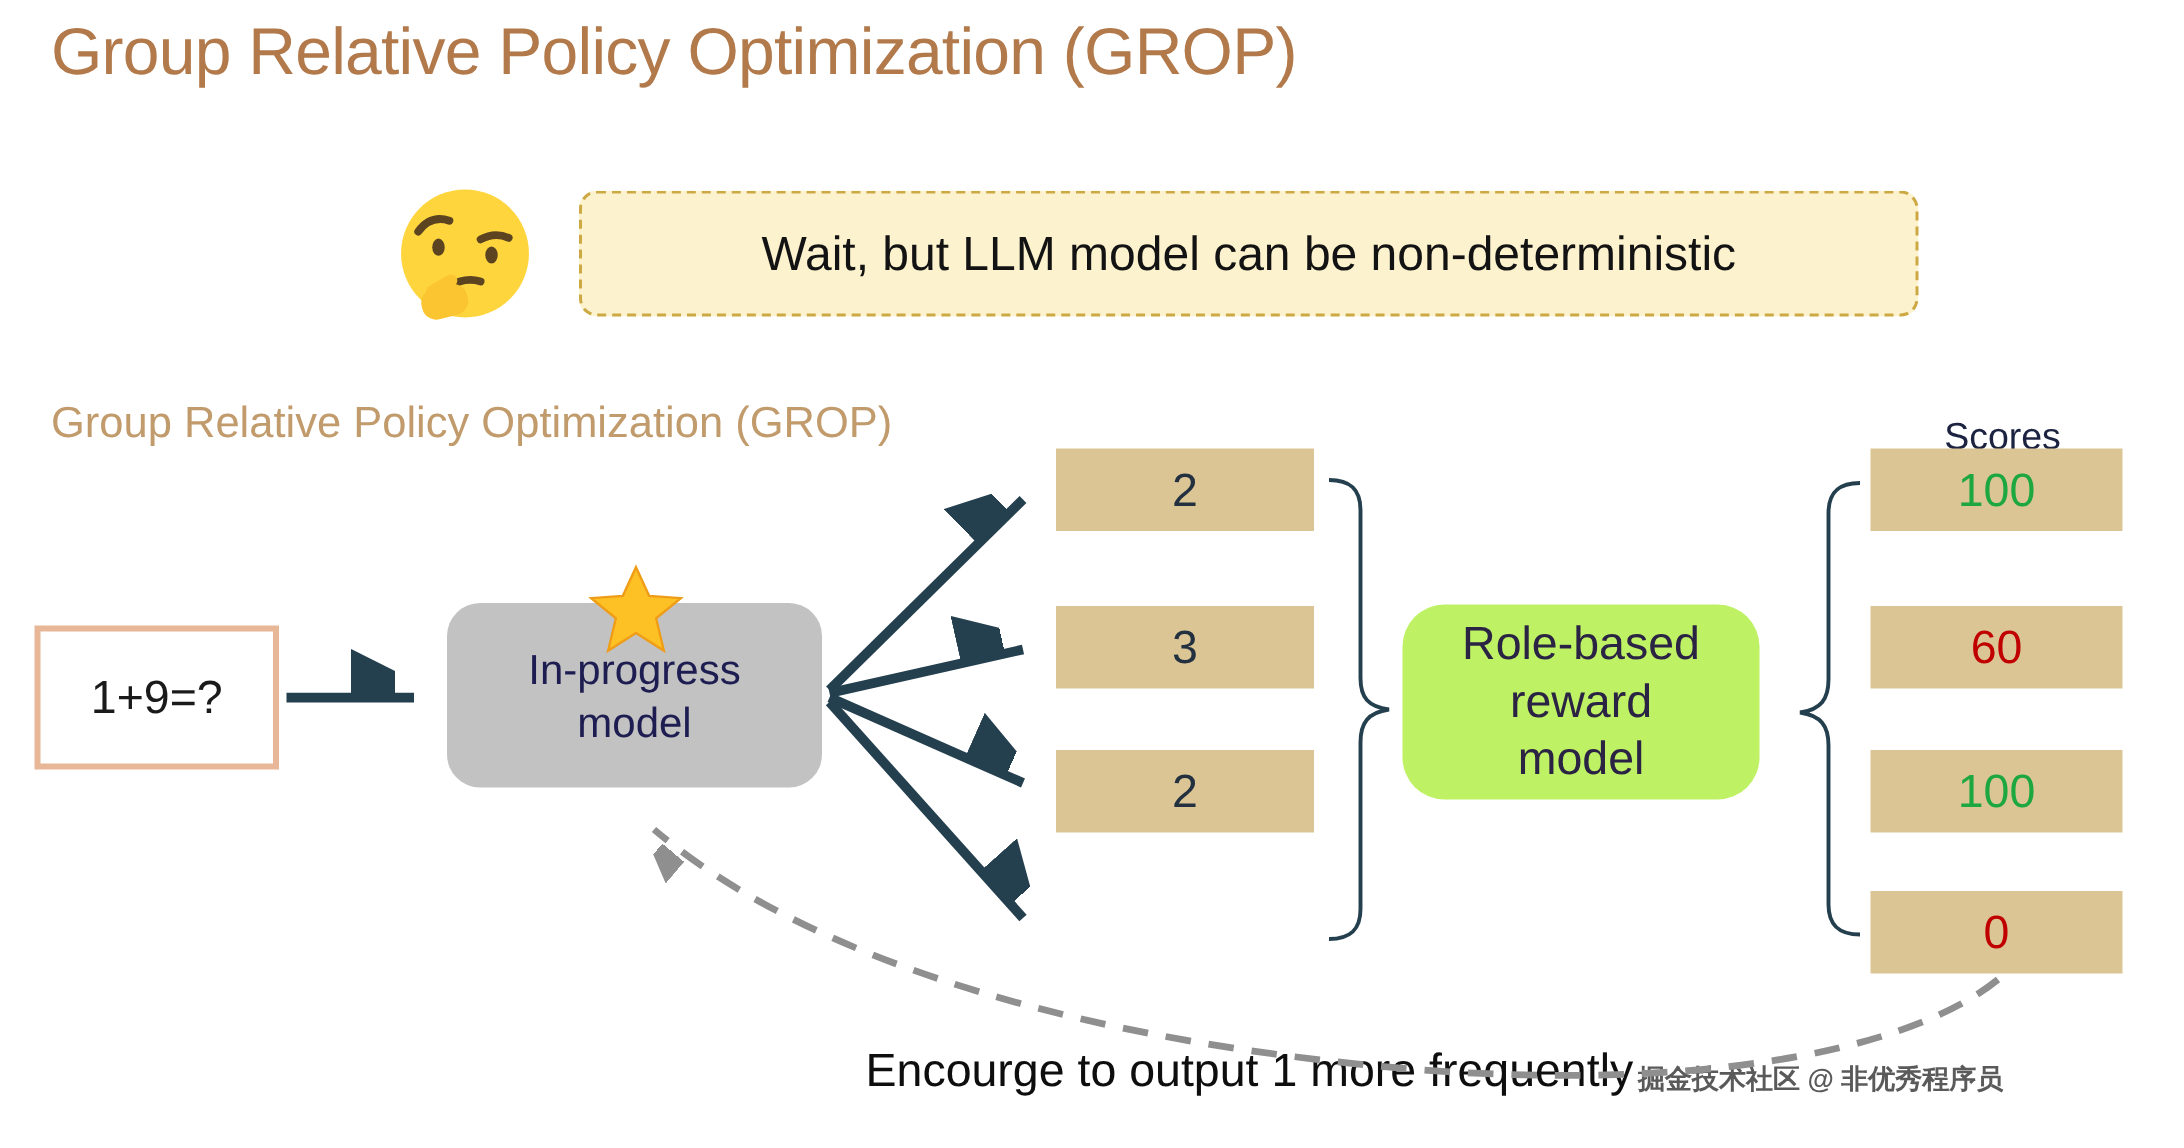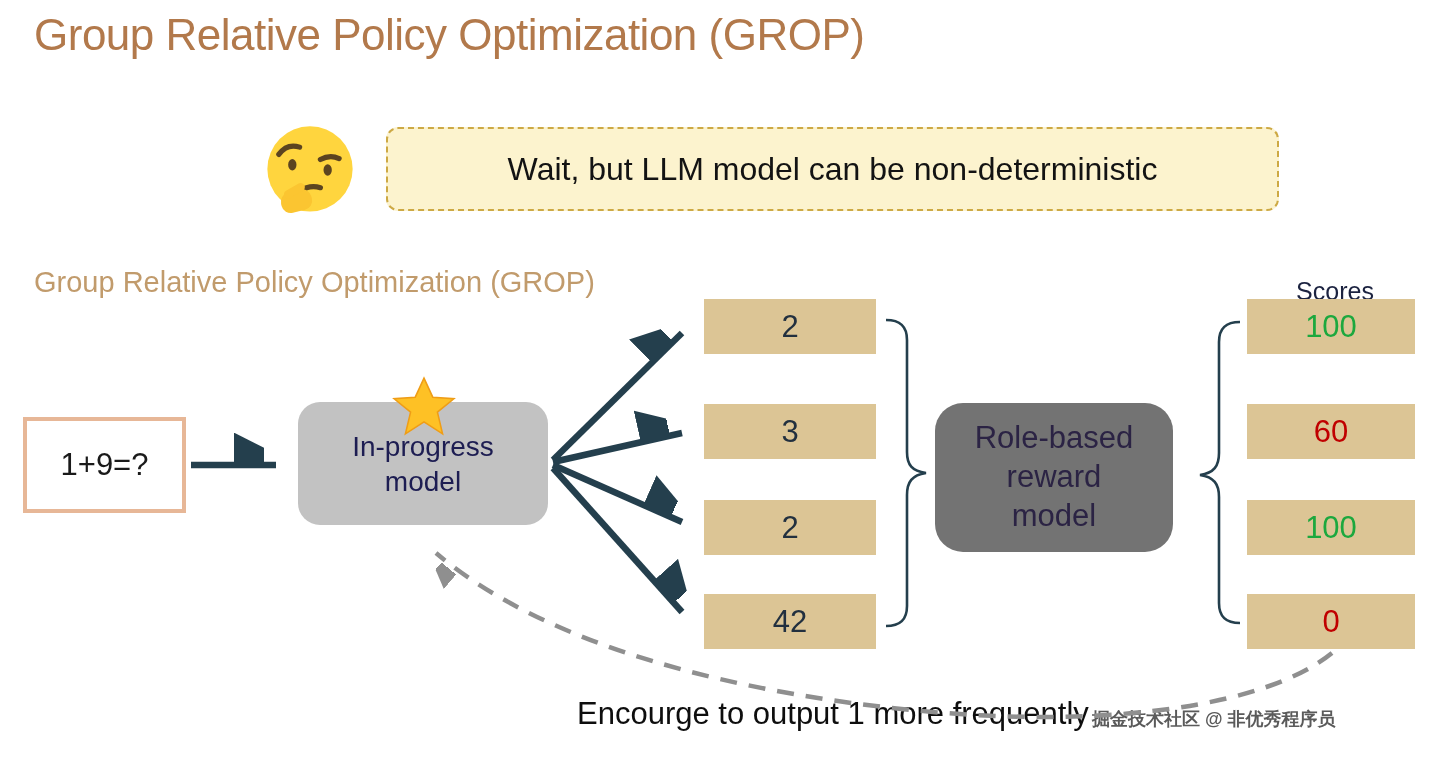--- a/index.html
+++ b/index.html
@@ -45,22 +45,22 @@
   .out-box{
     left:704px;width:172px;height:55px;background:#dcc595;
     font-size:31px;color:#22303f;
   }
   .score-box{
     left:1247px;width:168px;height:55px;background:#dcc595;
     font-size:31px;font-weight:500;
   }
   .row-0{top:299px;} .row-1{top:404px;} .row-2{top:500px;} .row-3{top:594px;}
   .reward-box{
-    left:935px;top:403px;width:238px;height:149px;
-    background:#737373;border-radius:28px;
+    left:935px;top:403px;width:238px;height:130px;
+    background:#bef264;border-radius:28px;
     flex-direction:column;line-height:1.25;
     font-size:31px;color:#2b2344;text-align:center;
   }
   .caption{
     left:577px;top:696px;font-size:31px;color:#0e0e0e;
   }
   .watermark{
     left:1092px;top:707px;font-size:18px;font-weight:bold;color:#5a5a5a;
     text-shadow:2px 2px 0 #ffffff, 1px 1px 0 #ffffff;
   }
@@ -140,23 +140,20 @@
 
   <div class="abs io-box out-box row-0">
     <span>2</span>
   </div>
   <div class="abs io-box out-box row-1">
     <span>3</span>
   </div>
   <div class="abs io-box out-box row-2">
     <span>2</span>
   </div>
-  <div class="abs io-box out-box row-3">
-    <span>42</span>
-  </div>
 
   <div class="abs io-box reward-box">
     <span>Role-based</span>
     <span>reward</span>
     <span>model</span>
   </div>
 
   <div class="abs io-box score-box row-0">
     <span style="color: rgb(28, 168, 62);">100</span>
   </div>

